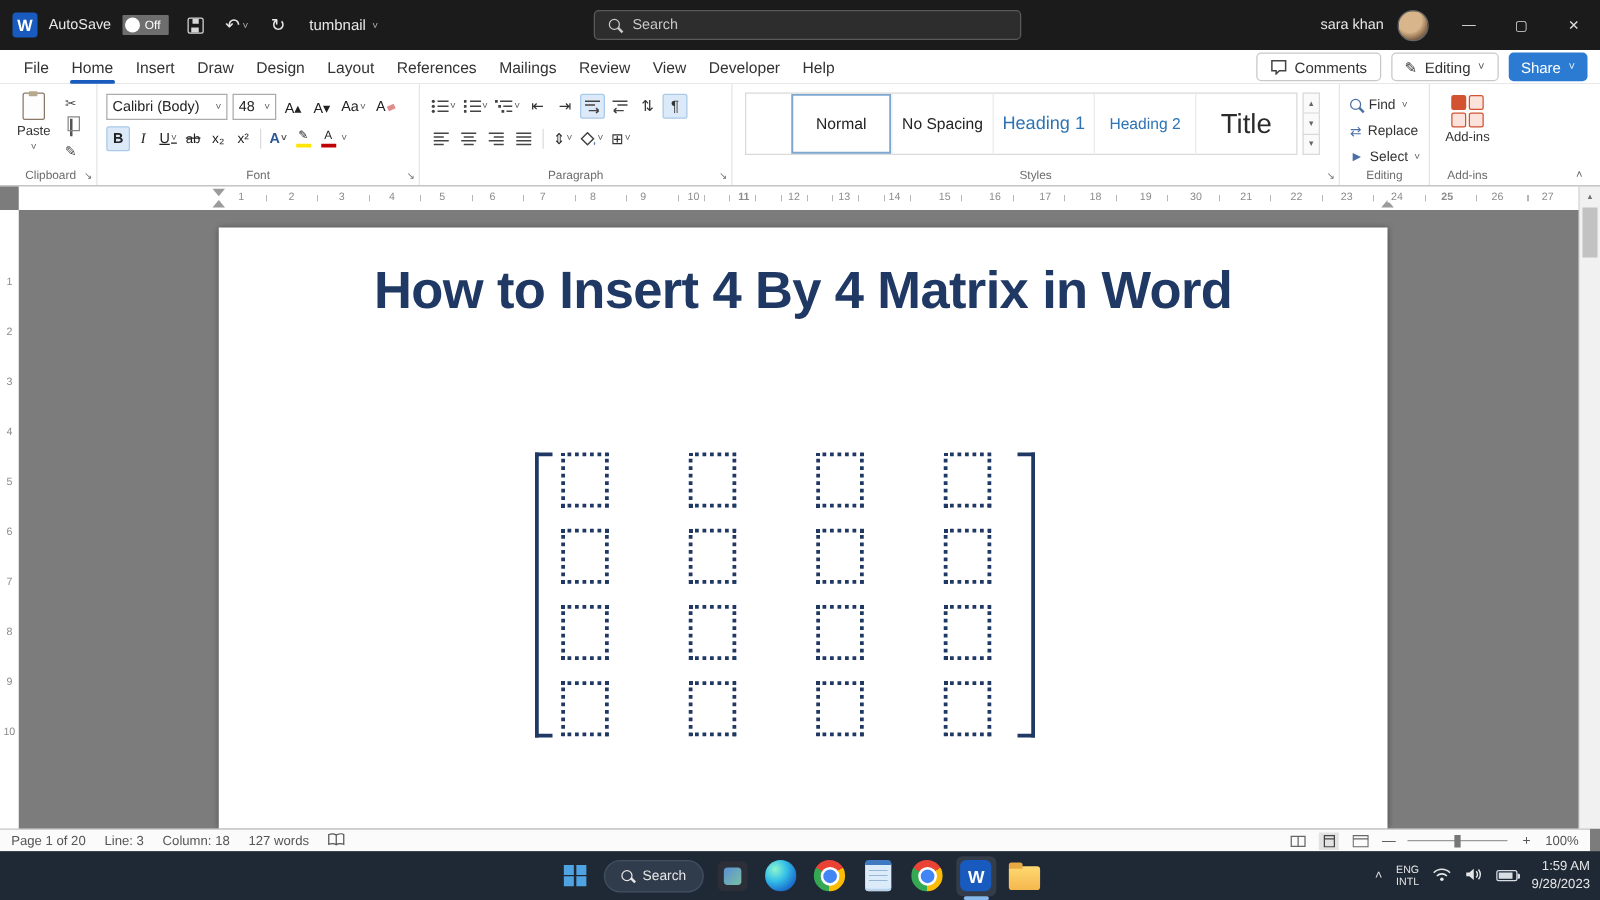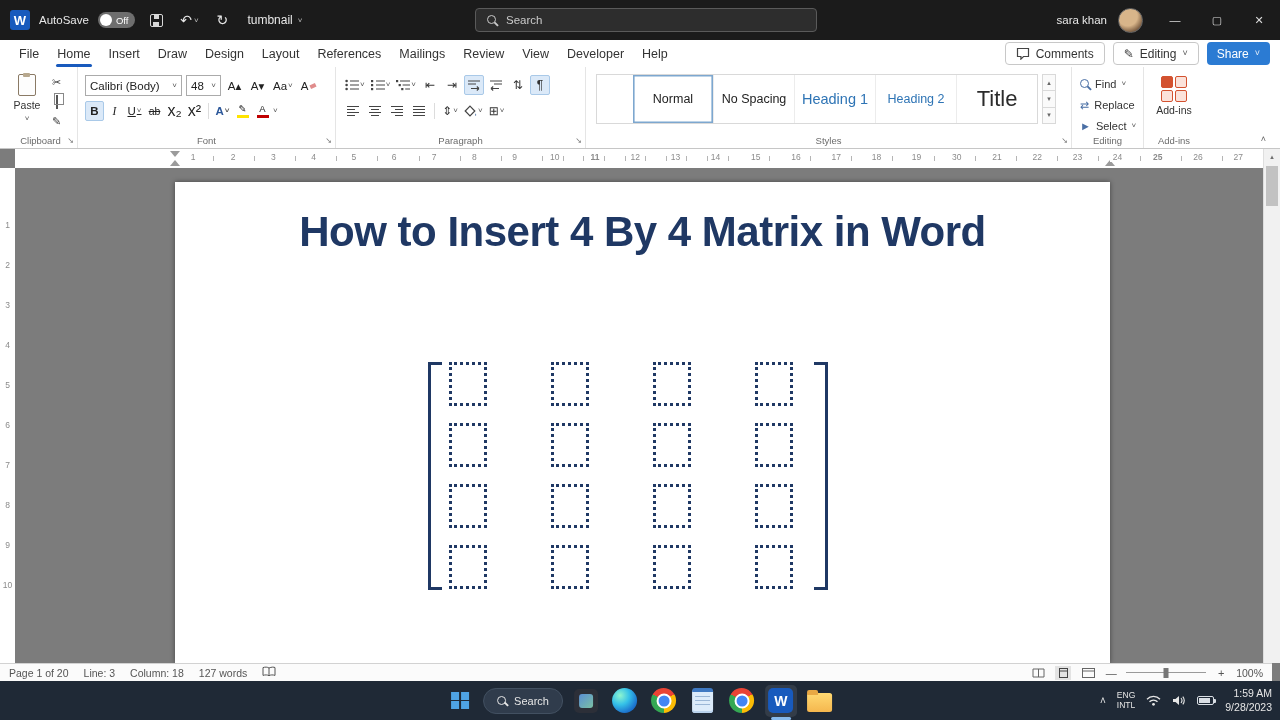--- a/index.html
+++ b/index.html
@@ -3,21 +3,21 @@
 <meta charset="utf-8">
 <style>
   * { margin:0; padding:0; box-sizing:border-box; }
   html,body { width:1280px; height:720px; overflow:hidden; }
   body { font-family:"Liberation Sans",sans-serif; position:relative; background:#7c7c7c; }
 
   
   .titlebar { position:absolute; top:0; left:0; right:0; height:40px; background:#1b1b1b; color:#e8e8e8; display:flex; align-items:center; padding-left:10px; font-size:11.5px; z-index:30; }
   .tb-left { display:flex; align-items:center; gap:9px; }
   .word-logo { width:20px; height:20px; background:var(--accent-blue,#185abd); color:#fff; font-weight:bold; font-size:13px; display:grid; place-items:center; border-radius:3px; }
-  .as-toggle { display:flex; align-items:center; gap:4px; background:#6e6e6e; border-radius:8px; height:16px; padding:2px 7px 2px 2px; cursor:default; }
+  .as-toggle { display:flex; align-items:center; gap:4px; background:#6e6e6e; border-radius:1px; height:16px; padding:2px 7px 2px 2px; cursor:default; }
   .as-knob { width:12px; height:12px; border-radius:50%; background:#fff; }
   .as-state { font-size:9.5px; color:#fff; }
   .tb-icon-btn { min-width:24px; height:26px; display:flex; align-items:center; justify-content:center; gap:2px; border-radius:4px; font-size:14px; color:#e8e8e8; }
   .floppy { width:13px; height:13px; border:1.4px solid #d8d8d8; border-radius:2px; position:relative; }
   .floppy::before { content:''; position:absolute; top:0; left:3px; width:5px; height:4px; background:#d8d8d8; }
   .floppy::after { content:''; position:absolute; bottom:0; left:2px; width:6px; height:4px; background:#d8d8d8; }
   .mini-chev { font-size:8px; color:#bdbdbd; }
   .doc-name { display:flex; align-items:center; gap:5px; font-size:12px; margin-left:4px; }
   .tb-search { position:absolute; left:475px; top:8px; width:342px; height:24px; background:#2d2d2d; border:1px solid #5a5a5a; border-radius:4px; display:flex; align-items:center; gap:9px; padding:0 11px; color:#c9c9c9; font-size:11.5px; }
   .mag { width:10px; height:10px; position:relative; flex:0 0 auto; }
@@ -60,21 +60,21 @@
   .combo { border:1px solid #ababab; height:21px; display:flex; align-items:center; justify-content:space-between; font-size:11.5px; padding:0 4px; background:#fff; color:#222; gap:3px; }
   .combo-font { width:97px; }
   .combo-size { width:35px; }
   .tool { min-width:19px; height:20px; display:flex; align-items:center; justify-content:center; gap:1px; padding:0 2px; font-size:11.5px; color:#222; border-radius:2px; }
   .f-row2 { position:absolute; left:7px; top:34px; display:flex; align-items:center; gap:1px; }
   .tool.active { background:#dbe9f8; border:1px solid #a9c9e8; }
   .b-bold { font-weight:bold; }
   .b-italic { font-style:italic; font-family:"Liberation Serif",serif; }
   .b-under { text-decoration:underline; }
   .b-strike { text-decoration:line-through; font-size:10.5px; }
-  .b-script { font-size:16px; }
+  .b-script { font-size:11px; }
   .b-effects { color:#2b579a; font-weight:bold; }
   .vdiv { width:1px; height:16px; background:#dcdcdc; margin:0 3px; }
   .color-btn { display:flex; flex-direction:column; align-items:center; justify-content:center; line-height:1; gap:1.5px; }
   .color-btn .g { font-size:9.5px; }
   .cbar { width:12px; height:3.5px; }
   .bar-yellow { background:var(--highlight-yellow,#ffe400); }
   .bar-red { background:var(--font-color-red,#c00000); }
   .eraser { display:inline-block; width:6px; height:4px; background:#e08c8c; transform:rotate(-25deg); margin-left:1px; }
 
   .g-paragraph { left:336px; width:250px; }

